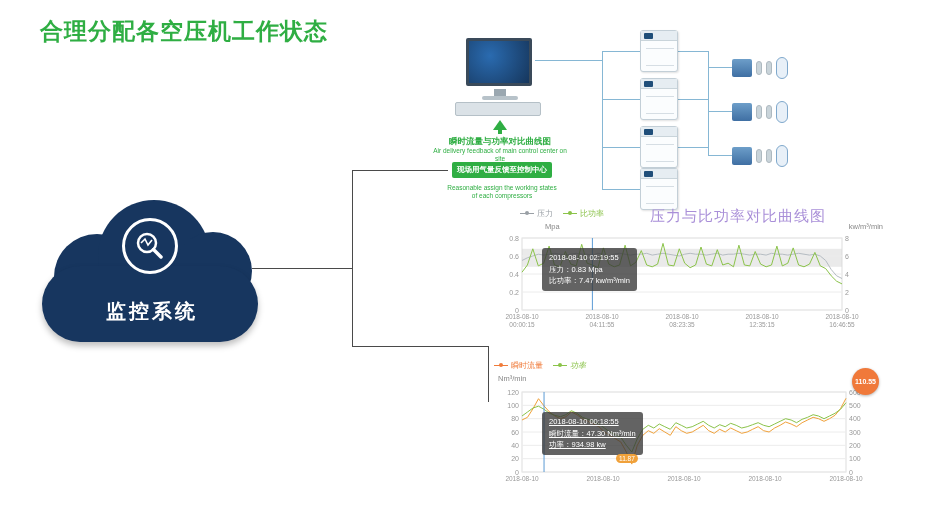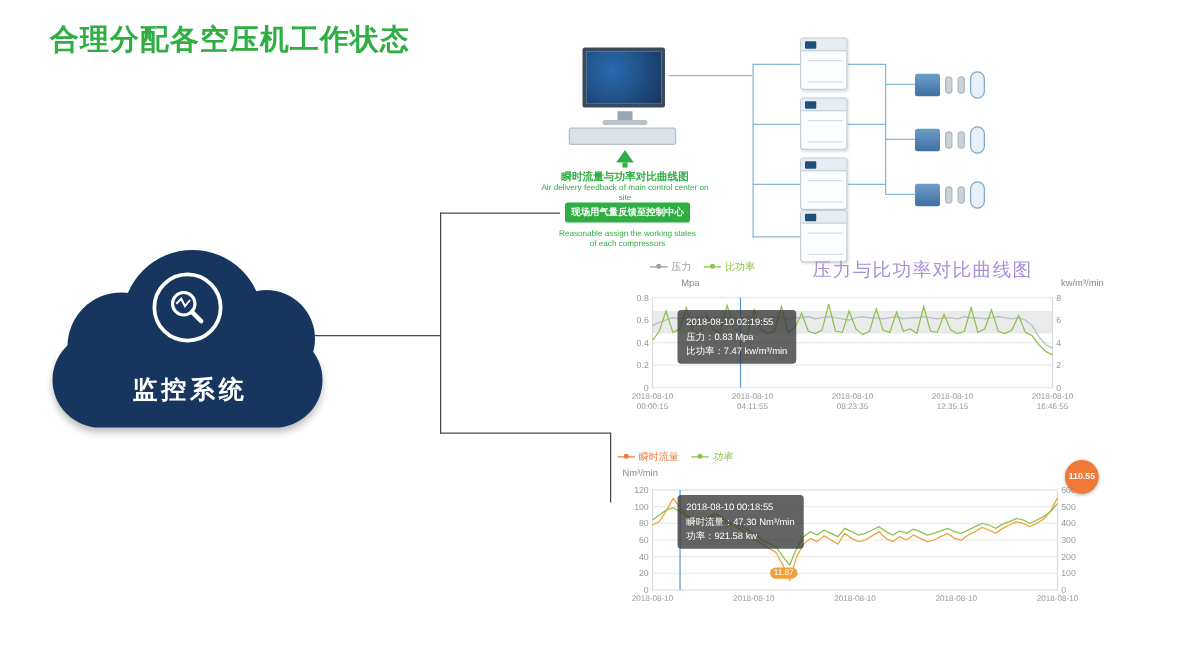--- a/index.html
+++ b/index.html
@@ -261,20 +261,20 @@
       <text x="353" y="88.5" font-size="7" fill="#999999">0</text>
       <text x="26" y="95" text-anchor="middle" font-size="6.5" fill="#999999">2018-08-10</text>
       <text x="107" y="95" text-anchor="middle" font-size="6.5" fill="#999999">2018-08-10</text>
       <text x="188" y="95" text-anchor="middle" font-size="6.5" fill="#999999">2018-08-10</text>
       <text x="269" y="95" text-anchor="middle" font-size="6.5" fill="#999999">2018-08-10</text>
       <text x="350" y="95" text-anchor="middle" font-size="6.5" fill="#999999">2018-08-10</text>
       <polyline points="26.0,34.0 31.5,31.3 37.0,22.7 42.5,12.7 48.0,19.9 53.5,26.0 58.9,30.0 64.4,32.7 69.9,30.7 75.4,26.0 80.9,28.7 86.4,32.7 91.9,35.3 97.4,38.0 102.9,40.7 108.4,46.0 113.9,49.3 119.4,52.7 124.8,56.0 130.3,66.0 135.8,78.1 141.3,59.3 146.8,49.3 152.3,44.7 157.8,47.3 163.3,42.7 168.8,46.0 174.3,49.3 179.8,40.7 185.3,44.7 190.7,47.3 196.2,46.0 201.7,42.7 207.2,39.3 212.7,44.7 218.2,47.3 223.7,43.3 229.2,46.0 234.7,42.0 240.2,44.7 245.7,47.3 251.2,46.0 256.6,43.3 262.1,40.7 267.6,44.7 273.1,46.0 278.6,42.0 284.1,39.3 289.6,36.0 295.1,38.0 300.6,40.7 306.1,36.7 311.6,34.0 317.1,31.3 322.5,32.7 328.0,35.3 333.5,32.7 339.0,29.3 344.5,22.7 350.0,12.3" fill="none" stroke="#f0a13a" stroke-width="1"></polyline>
       <polyline points="26.0,30.0 31.5,26.0 37.0,22.0 42.5,20.2 48.0,23.3 53.5,27.3 58.9,29.3 64.4,30.7 69.9,28.7 75.4,24.7 80.9,27.3 86.4,31.3 91.9,33.3 97.4,35.3 102.9,38.0 108.4,42.0 113.9,46.0 119.4,48.7 124.8,51.3 130.3,59.3 135.8,66.0 141.3,52.7 146.8,43.3 152.3,39.3 157.8,42.0 163.3,38.0 168.8,40.7 174.3,43.3 179.8,36.7 185.3,39.3 190.7,42.0 196.2,40.7 201.7,38.0 207.2,35.3 212.7,39.3 218.2,42.0 223.7,38.7 229.2,40.7 234.7,37.3 240.2,39.3 245.7,42.0 251.2,40.7 256.6,38.7 262.1,36.7 267.6,39.3 273.1,40.7 278.6,38.0 284.1,35.3 289.6,32.7 295.1,34.0 300.6,36.7 306.1,33.3 311.6,31.3 317.1,28.7 322.5,30.0 328.0,32.7 333.5,30.0 339.0,27.3 344.5,23.3 350.0,16.7" fill="none" stroke="#8bc34a" stroke-width="1"></polyline>
       <line x1="48.032" y1="6" x2="48.032" y2="86" stroke="#5b9bd5" stroke-width="1"></line>
     </svg>
-  <div class="tooltip" style="left:52px; top:40px;">
+  <div class="tooltip" style="left:52px; top:56px;text-decoration:underline;">
     <div>2018-08-10 00:18:55</div>
     <div>瞬时流量：47.30 Nm³/min</div>
-    <div>功率：921.58 kw</div>
+    <div>功率：934.98 kw</div>
   </div>
   <div class="badge" style="left:362px; top:12px;">110.55</div>
   <div class="point-label" style="left:126px; top:98px;">11.87</div>
 </div>
 
 </body></html>

